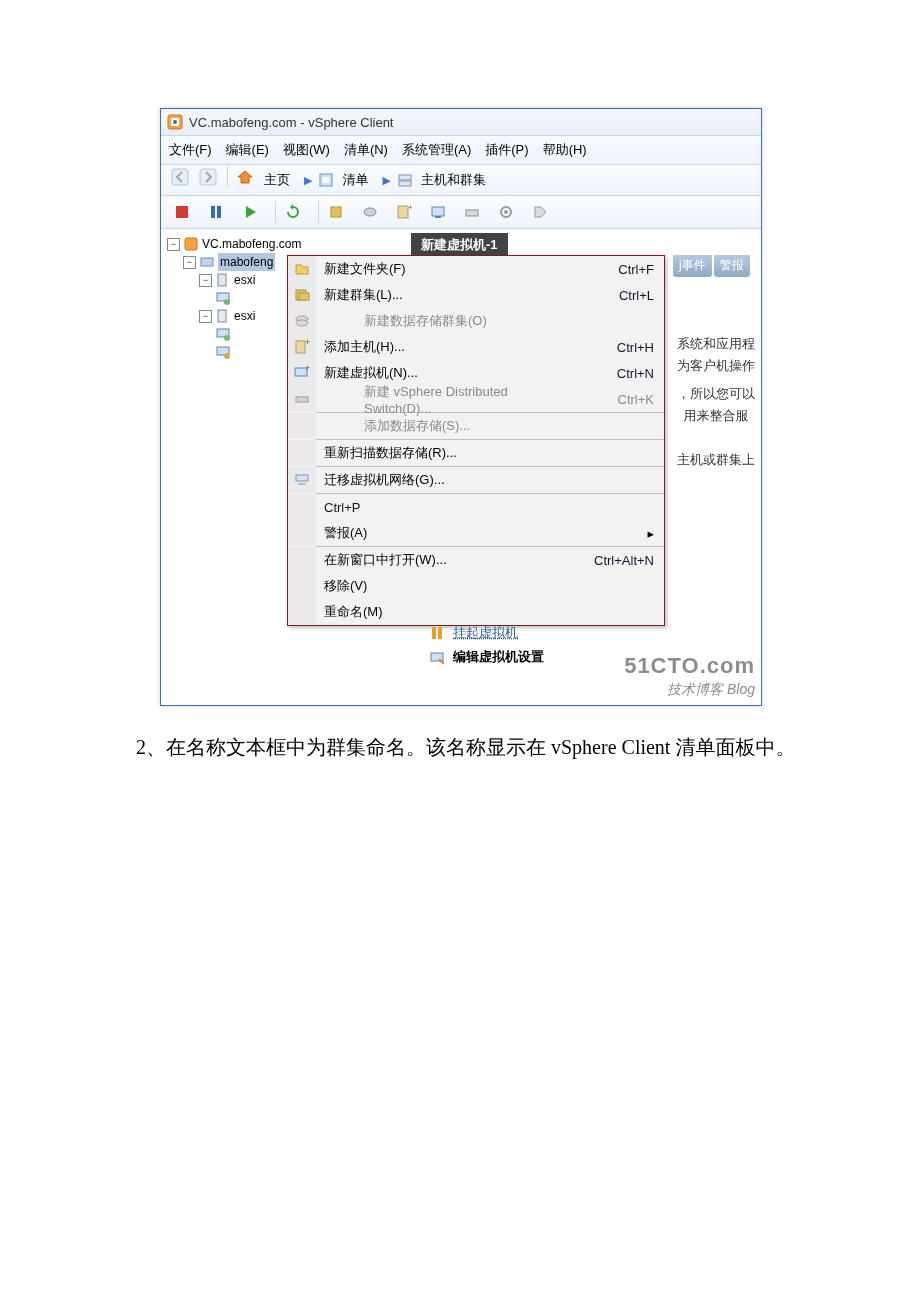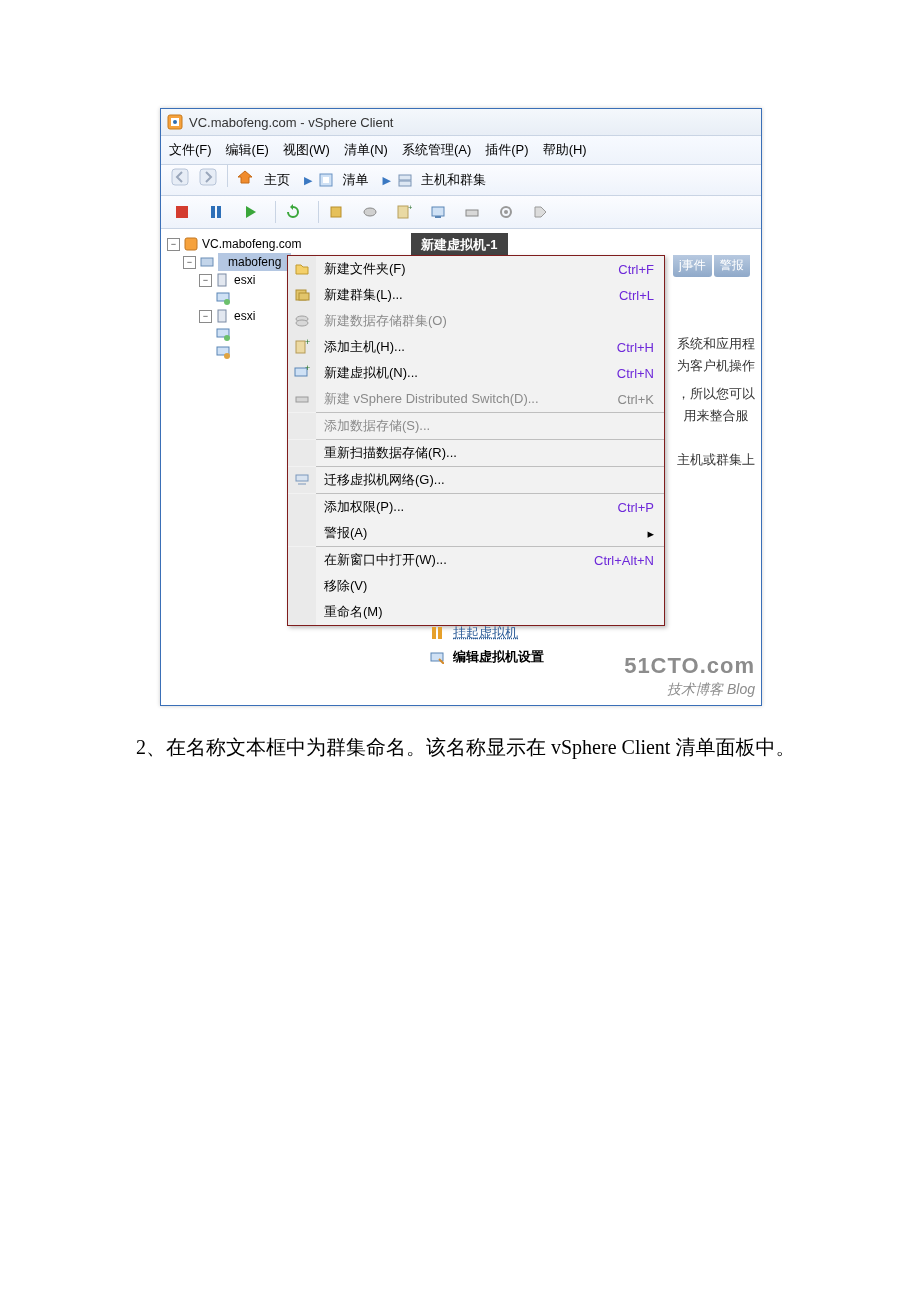--- a/index.html
+++ b/index.html
@@ -118,21 +118,21 @@
     display: flex;
     align-items: center;
     height: 18px;
     white-space: nowrap;
   }
   .tog { width:11px; height:11px; border:1px solid #8a8a8a; display:inline-flex; align-items:center; justify-content:center; font-size:9px; margin-right:3px; color:#333; line-height:9px; }
   .tree-icon { width:16px; height:16px; display:inline-flex; align-items:center; justify-content:center; margin-right:3px; }
   .selected-node {
     background: #b4c7e2;
     color: #000;
-    padding: 0 10px;
+    padding: 0 2px;
   }
   .tab-vm {
     position: absolute;
     left: 250px;
     top: 4px;
     background: #424242;
     color: #fff;
     font-size: 13px;
     font-weight: bold;
     padding: 3px 10px;
@@ -146,33 +146,33 @@
     border: 1px solid #7f1d1d;
     box-shadow: 2px 2px 4px rgba(0,0,0,0.25);
     font-size: 13px;
   }
   .cm-item {
     display: flex;
     align-items: center;
     height: 26px;
     padding: 0 10px 0 0;
   }
-  .cm-item.disabled { color: #8a8a8a; }
+  .cm-item.disabled { color: #8a8a8a; gap: 40px; }
   .cm-icon {
     width: 28px;
     height: 100%;
     display: inline-flex;
     align-items: center;
     justify-content: center;
     background: #eaeaea;
     margin-right: 8px;
     flex-shrink: 0;
   }
   .cm-label { flex: 1; }
-  .cm-shortcut { color: #6d28d9; }
+  .cm-shortcut { color: #0f172a; }
   .cm-item.disabled .cm-shortcut { color: #8a8a8a; }
   .cm-sep { border-top: 1px solid #bfbfbf; margin-left: 28px; }
   .cm-submenu-arrow { margin-left: 6px; }
   .right-panel {
     position: absolute;
     right: 0;
     top: 26px;
     width: 90px;
     font-size: 13px;
   }
@@ -510,21 +510,20 @@
               <svg width="16" height="16">
                 <rect x="2" y="3" width="12" height="6" fill="#d8e3f0" stroke="#7a97bb"></rect>
                 <path d="M4 12 L12 12" stroke="#7a97bb"></path>
               </svg>
             </span>
           <span class="cm-label">迁移虚拟机网络(G)...</span>
         </div>
         <div class="cm-sep"></div>
         <div class="cm-item">
           <span class="cm-icon"></span>
-          <span class="cm-label">添加权限(P)...</span>
           <span class="cm-shortcut">Ctrl+P</span>
         </div>
         <div class="cm-item">
           <span class="cm-icon"></span>
           <span class="cm-label">警报(A)</span>
           <span class="cm-submenu-arrow">▸</span>
         </div>
         <div class="cm-sep"></div>
         <div class="cm-item">
           <span class="cm-icon"></span>

